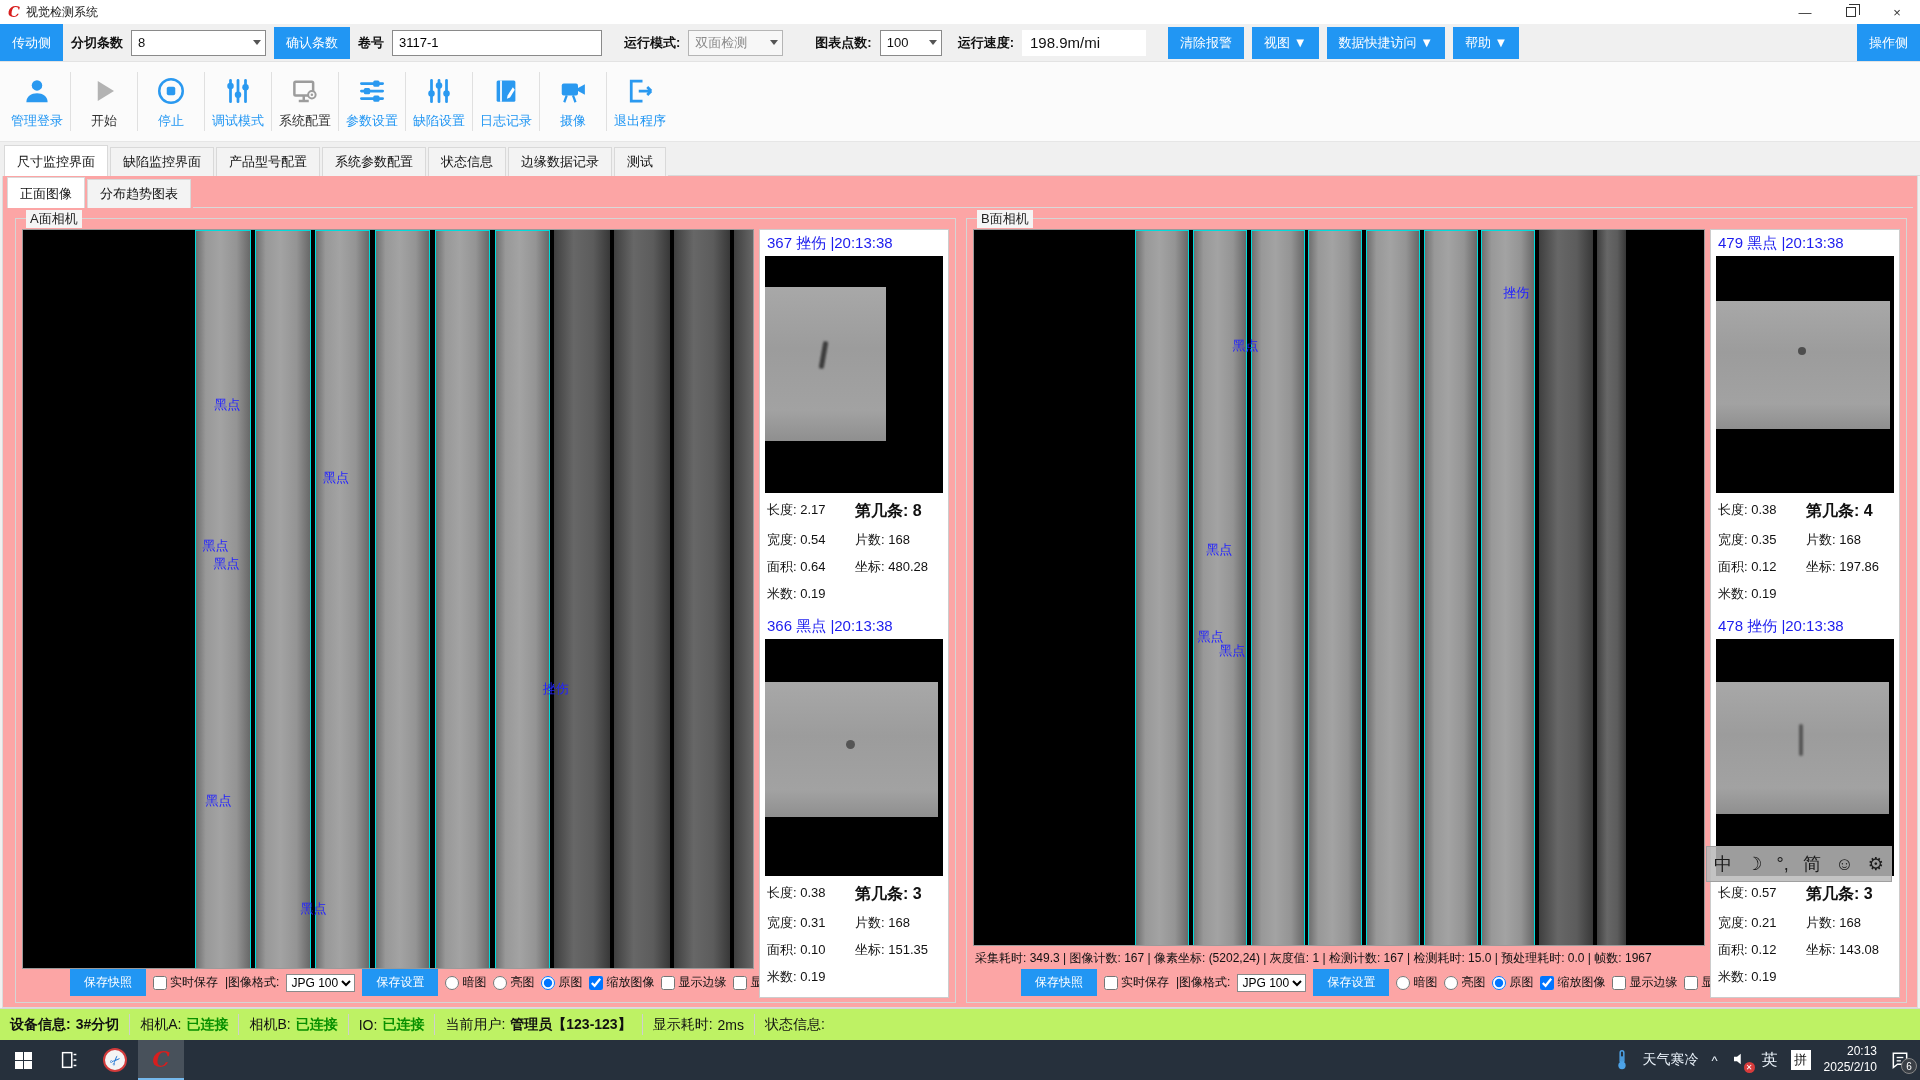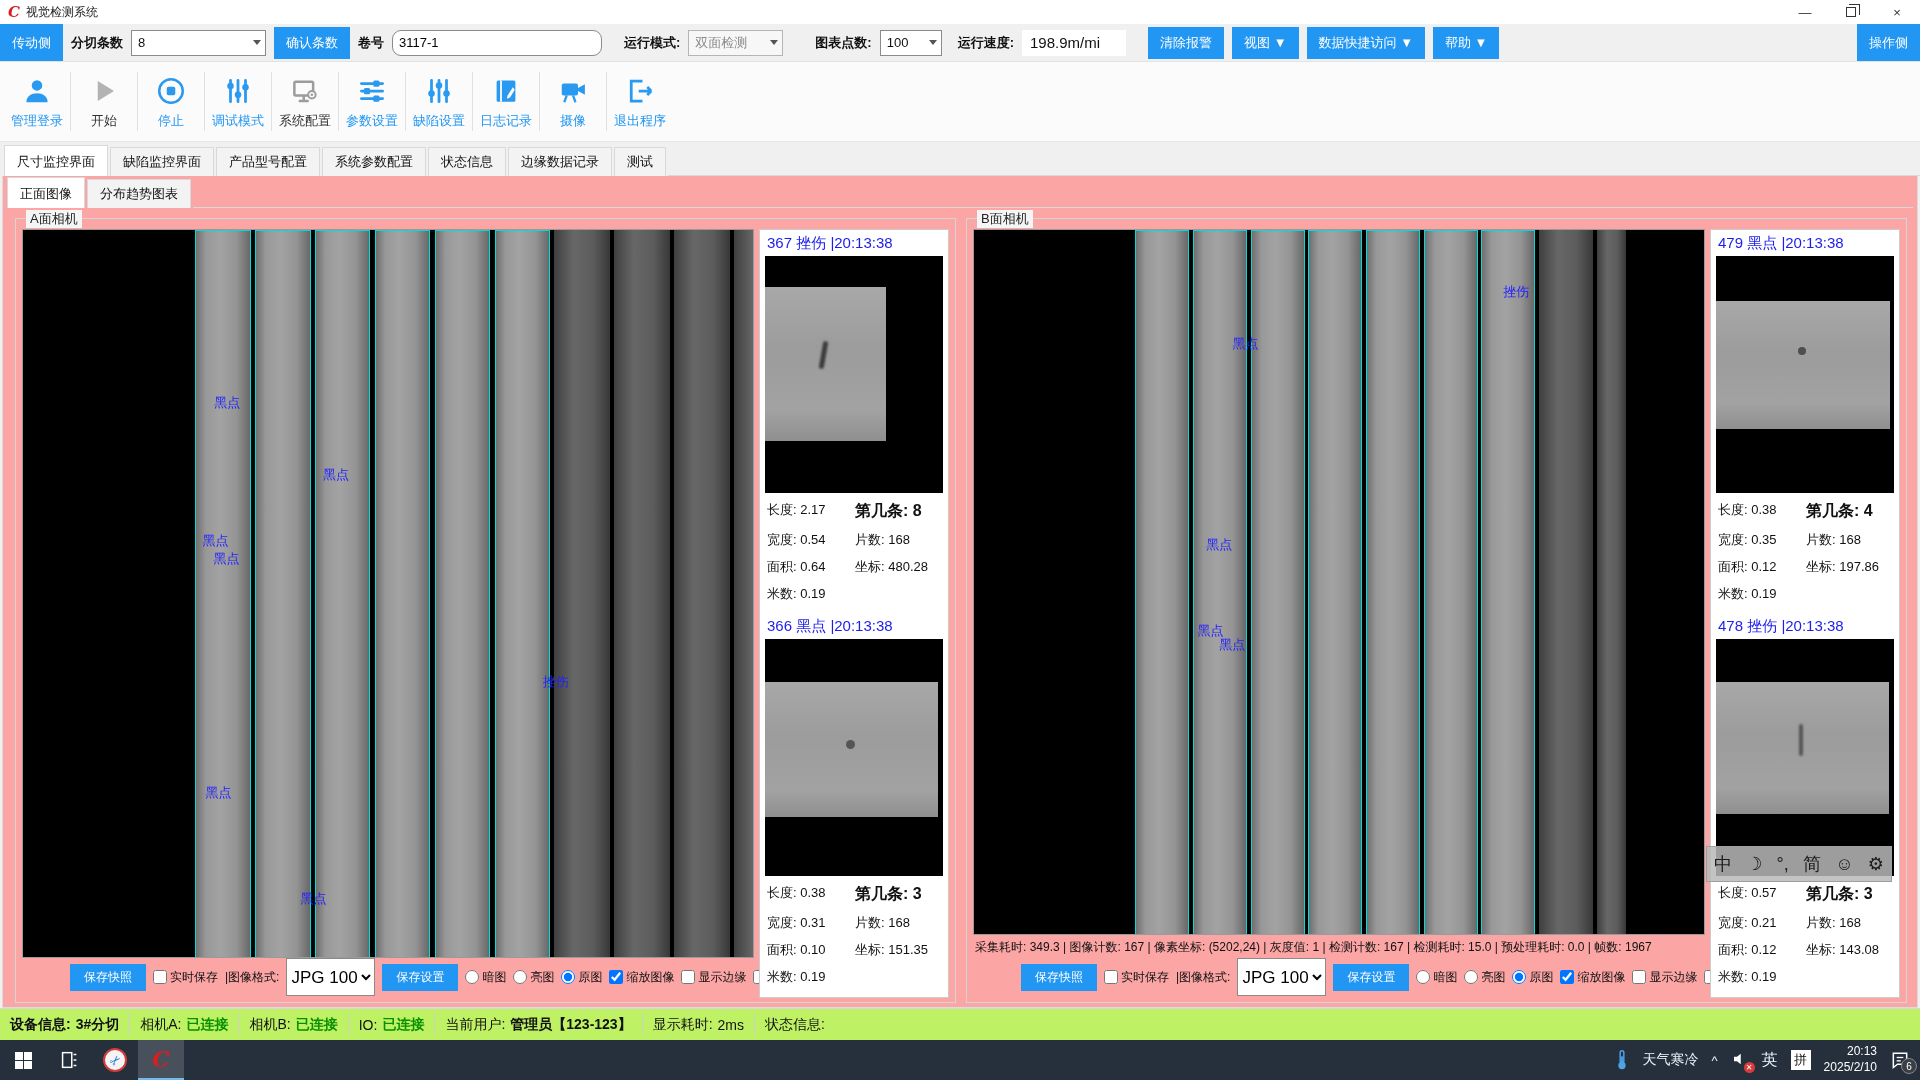--- a/index.html
+++ b/index.html
@@ -57,21 +57,21 @@
   .strip { position:absolute; top:0; bottom:0; }
   .strip.bright { background:linear-gradient(90deg,#6f6f6f 0%,#989898 18%,#a3a3a3 45%,#949494 75%,#686868 100%); border:1px solid #00dcdc; border-bottom:none; }
   .strip.dim { background:linear-gradient(90deg,#3f3f3f 0%,#676767 35%,#5c5c5c 70%,#383838 100%); }
   .defect-label { position:absolute; color:#2222ff; font-size:13px; white-space:nowrap; }
 
   .panel-status { font-size:12px; color:#111; padding:4px 2px 2px 2px; white-space:nowrap; overflow:hidden; }
   .panel-controls { display:flex; align-items:center; gap:7px; font-size:12px; padding-bottom:2px; white-space:nowrap;padding-left:48px; }
   .panel-controls .btn-accent { padding:5px 14px; font-size:12px; }
   .chk { display:flex; align-items:center; gap:3px; cursor:pointer; }
   .chk input { width:14px; height:14px; }
-  .fmt-select { height:38px; font-size:17px; font-family:inherit; background:#fff; border:1px solid #8a8a8a; }
+  .fmt-select { height:18px; font-size:12px; font-family:inherit; background:#fff; border:1px solid #8a8a8a; }
 
   .panel-right { width:190px; background:#fff; border:1px solid #cccccc; padding:2px 5px; display:flex; flex-direction:column; gap:12px; overflow:hidden; }
   .defect-card { display:flex; flex-direction:column; }
   .card-header { color:#1d1dee; font-size:15px; padding:2px 0 3px 2px; white-space:nowrap; }
   .thumb { height:237px; background:#000; position:relative; overflow:hidden; }
   .thumb .band { position:absolute; background:linear-gradient(180deg,#a8a8a8,#9c9c9c 40%,#a2a2a2 80%,#8f8f8f); }
   .thumb .mark { position:absolute; }
   .thumb-a0 .band { left:0; width:68%; top:13%; height:65%; }
   .thumb-a0 .mark { left:46%; top:35%; width:5px; height:28px; background:#3c3c3c; transform:rotate(10deg); border-radius:3px; filter:blur(1px); }
   .thumb-a1 .band { left:0; width:97%; top:18%; height:57%; }
@@ -129,33 +129,33 @@
 
   <div class="toolbar">
     <button class="btn-accent side-btn">传动侧</button>
     <span class="tb-label">分切条数</span>
     <div class="combo" style="width:135px;">
       <span class="val">8</span>
       <span class="caret"></span>
     </div>
     <button class="btn-accent">确认条数</button>
     <span class="tb-label">卷号</span>
-    <input class="text-input" style="width: 210px; border-radius: 9px;" value="3117-1">
+    <input class="text-input" style="width: 210px;" value="3117-1">
     <span class="tb-label" style="margin-left:14px;">运行模式:</span>
     <div class="combo disabled" style="width:95px;">
       <span class="val">双面检测</span>
       <span class="caret"></span>
     </div>
     <span class="tb-label" style="margin-left:24px;">图表点数:</span>
     <div class="combo" style="width:62px;">
       <span class="val">100</span>
       <span class="caret"></span>
     </div>
     <span class="tb-label" style="margin-left:8px;">运行速度:</span>
-    <div class="value-box" style="width:104px;">198.9m/mi</div>
+    <div class="value-box" style="width:124px;">198.9m/mi</div>
     <button class="btn-accent" style="margin-left:14px;">清除报警</button>
     <button class="btn-accent">视图 ▼</button>
     <button class="btn-accent">数据快捷访问 ▼</button>
     <button class="btn-accent">帮助 ▼</button>
     <span class="tb-spacer"></span>
     <button class="btn-accent side-btn">操作侧</button>
   </div>
 
   <div class="iconbar">
     <div class="icon-cell">

